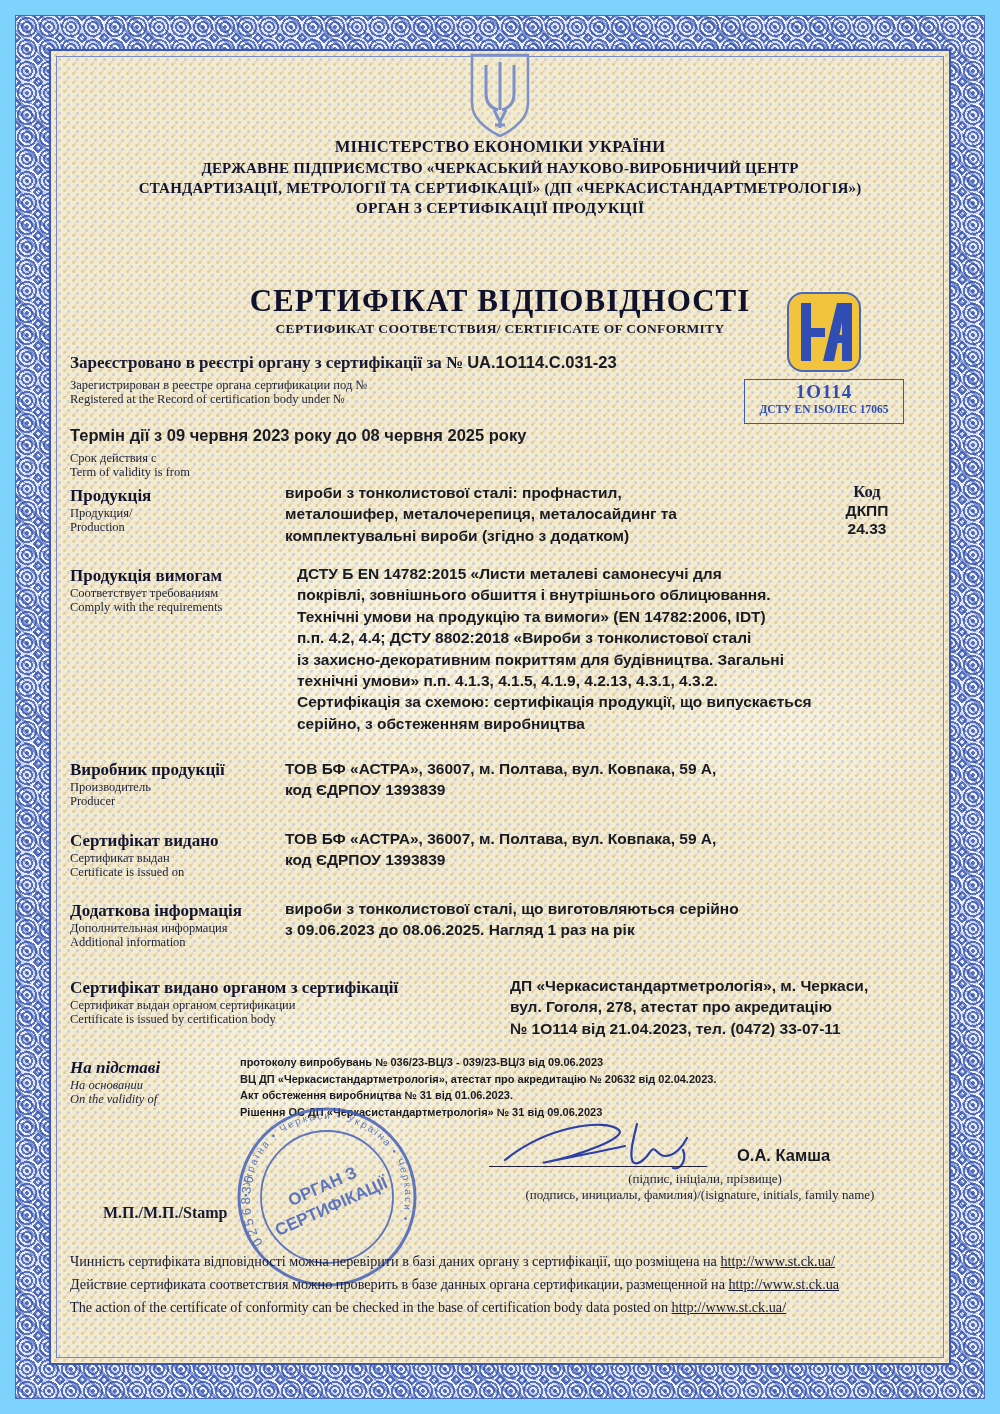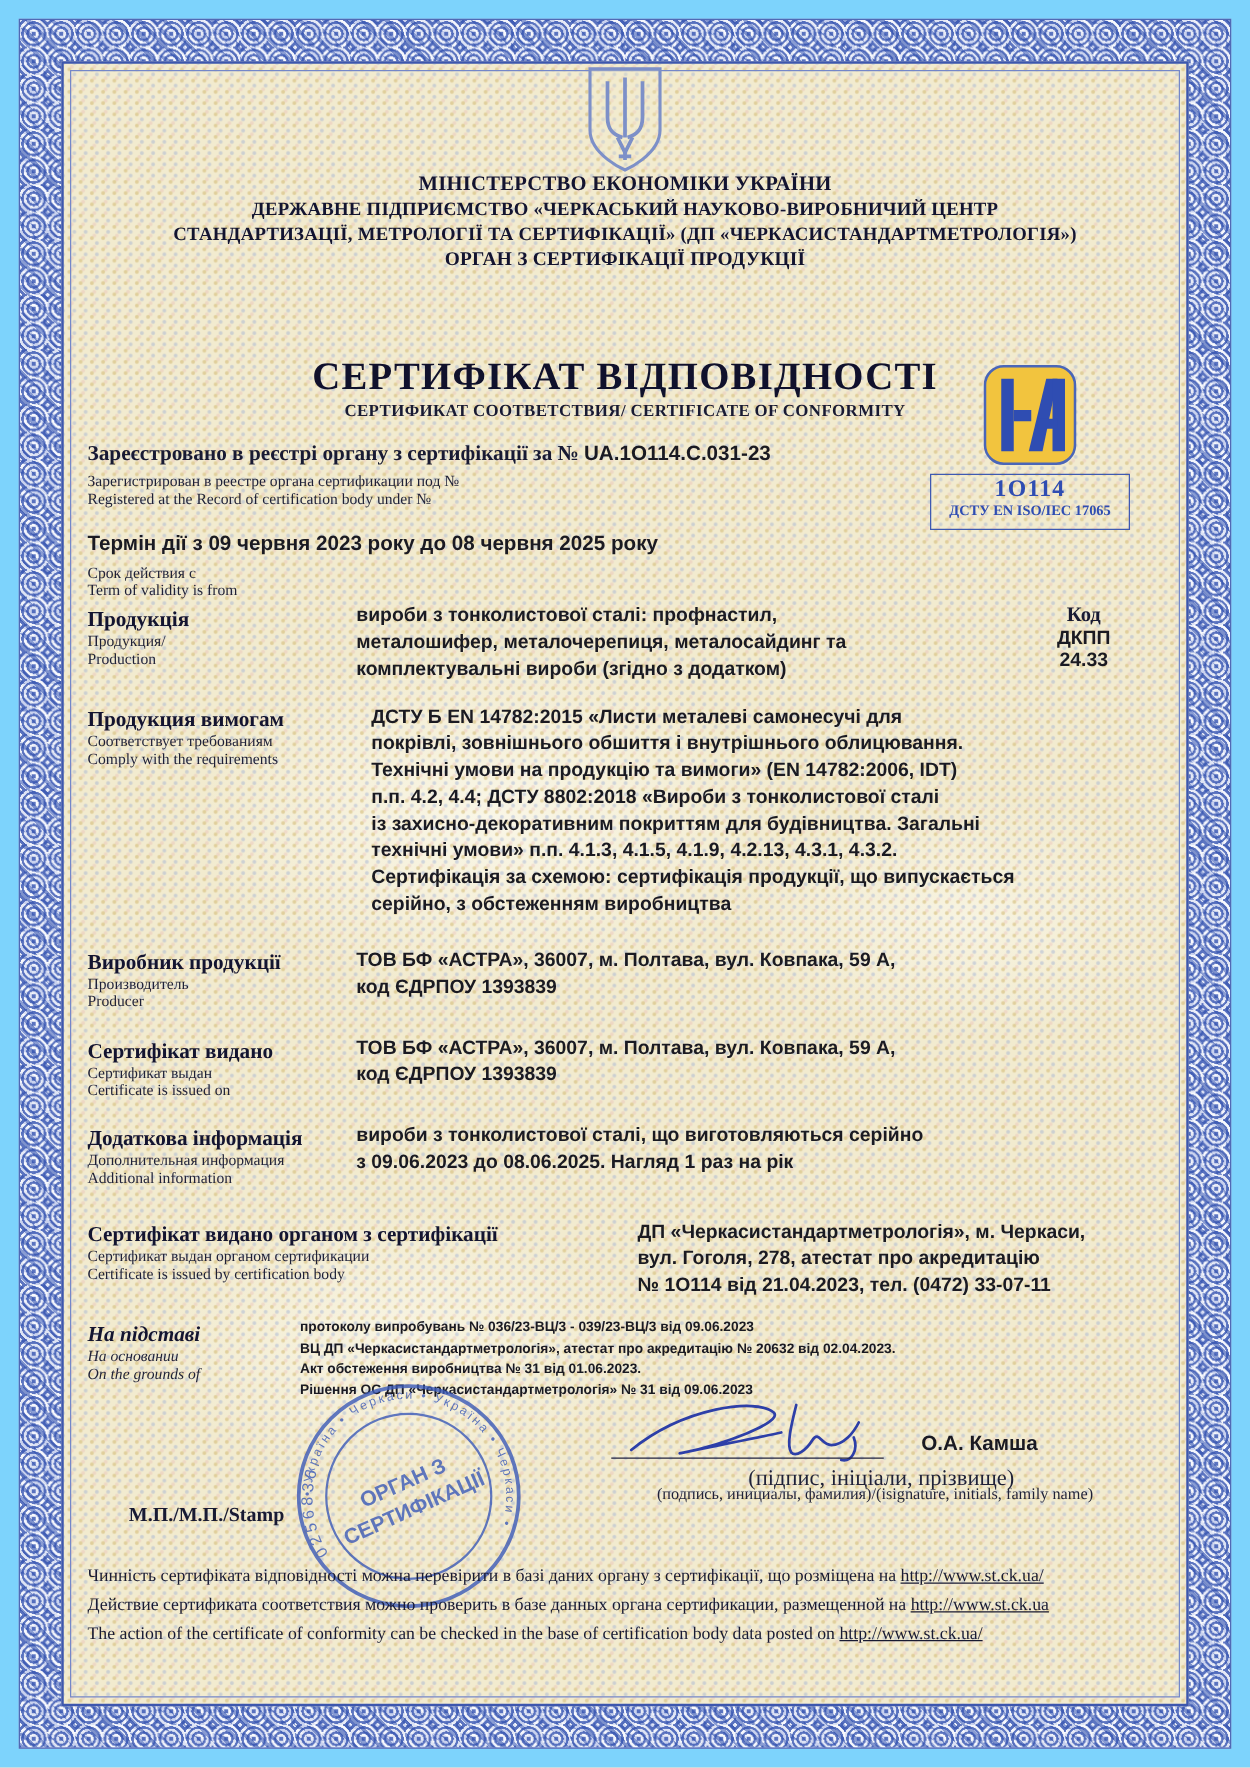--- a/index.html
+++ b/index.html
@@ -97,21 +97,21 @@
   <div class="abs sansb val" style="left:285px;top:482px;width:545px;">вироби з тонколистової сталі: профнастил,
 металошифер, металочерепиця, металосайдинг та
 комплектувальні вироби (згідно з додатком)</div>
   <div class="abs" style="left:828px;top:482px;width:78px;text-align:center;">
     <div class="serifb" style="font-size:16.5px;">Код</div>
     <div class="sansb" style="font-size:15.5px;">ДКПП</div>
     <div class="sansb" style="font-size:15.5px;">24.33</div>
   </div>
 
   <div class="abs" style="left:70px;top:566px;width:205px;">
-    <div class="serifb label-ua">Продукция вимогам</div>
+    <div class="serifb label-ua">Продукція вимогам</div>
     <div class="sub">Соответствует требованиям</div>
     <div class="sub">Comply with the requirements</div>
   </div>
   <div class="abs sansb val" style="left:285px;top:563px;width:655px;margin-left:12px;">ДСТУ Б EN 14782:2015 «Листи металеві самонесучі для
 покрівлі, зовнішнього обшиття і внутрішнього облицювання.
 Технічні умови на продукцію та вимоги» (EN 14782:2006, IDT)
 п.п. 4.2, 4.4; ДСТУ 8802:2018 «Вироби з тонколистової сталі
 із захисно-декоративним покриттям для будівництва. Загальні
 технічні умови» п.п. 4.1.3, 4.1.5, 4.1.9, 4.2.13, 4.3.1, 4.3.2.
 Сертифікація за схемою: сертифікація продукції, що випускається
@@ -146,21 +146,21 @@
     <div class="sub">Сертификат выдан органом сертификации</div>
     <div class="sub">Certificate is issued by certification body</div>
   </div>
   <div class="abs sansb val" style="left:510px;top:975px;width:430px;">ДП «Черкасистандартметрологія», м. Черкаси,
 вул. Гоголя, 278, атестат про акредитацію
 № 1О114 від 21.04.2023, тел. (0472) 33-07-11</div>
 
   <div class="abs" style="left:70px;top:1058px;width:165px;font-style:italic;">
     <div class="serifb label-ua">На підставі</div>
     <div class="sub">На основании</div>
-    <div class="sub">On the grounds of</div>
+    <div class="sub">On the validity of</div>
   </div>
   <div class="abs sansb prewrap" style="left:240px;top:1054px;width:700px;font-size:11px;line-height:1.5;">протоколу випробувань № 036/23-ВЦ/3 - 039/23-ВЦ/3 від 09.06.2023
 ВЦ ДП «Черкасистандартметрологія», атестат про акредитацію № 20632 від 02.04.2023.
 Акт обстеження виробництва № 31 від 01.06.2023.
 Рішення ОС ДП «Черкасистандартметрологія» № 31 від 09.06.2023</div>
 
   <svg class="abs" style="left:233px;top:1103px;opacity:.8;" width="188" height="188" viewBox="0 0 188 188">
     <defs>
       <path id="ringPath" d="M94,94 m-78,0 a78,78 0 1,1 156,0 a78,78 0 1,1 -156,0"></path>
       <path id="numPath" d="M30,140 a78,78 0 0,1 -8,-70"></path>
@@ -183,21 +183,21 @@
 
   <svg class="abs" style="left:487px;top:1116px;" width="235" height="56" viewBox="0 0 235 56">
     <g fill="none" stroke="#2d3fa8" stroke-width="2.2" stroke-linecap="round">
       <path d="M18,44 C60,10 118,2 132,14 C140,22 90,40 60,46 C40,50 120,34 138,30"></path>
       <path d="M150,8 C146,24 142,40 146,46 C150,50 158,44 163,36 C168,28 170,40 178,40 C188,40 196,30 200,22"></path>
       <path d="M196,34 C200,44 194,54 186,52"></path>
     </g>
   </svg>
   <div class="abs" style="left:489px;top:1166px;width:218px;border-top:1.6px solid #23233f;"></div>
   <div class="abs sansb" style="left:737px;top:1146px;font-size:16.5px;">О.А. Камша</div>
-  <div class="abs sub" style="left:470px;top:1172px;width:470px;text-align:center;font-size:18px;">(підпис, ініціали, прізвище)</div>
+  <div class="abs sub" style="left:470px;top:1172px;width:470px;text-align:center;font-size:13px;">(підпис, ініціали, прізвище)</div>
   <div class="abs sub" style="left:440px;top:1188px;width:520px;text-align:center;font-size:13px;">(подпись, инициалы, фамилия)/(isignature, initials, family name)</div>
 
   <div class="abs" style="left:70px;top:1250px;width:868px;font-size:14.2px;line-height:1.62;color:#181a33;">
     <div>
       <span>Чинність сертифіката відповідності можна перевірити в базі даних органу з сертифікації, що розміщена на </span><a class="doclink" href="#">http://www.st.ck.ua/</a>
     </div>
     <div>
       <span>Действие сертификата соответствия можно проверить в базе данных органа сертификации, размещенной на </span><a class="doclink" href="#">http://www.st.ck.ua</a>
     </div>
     <div>

